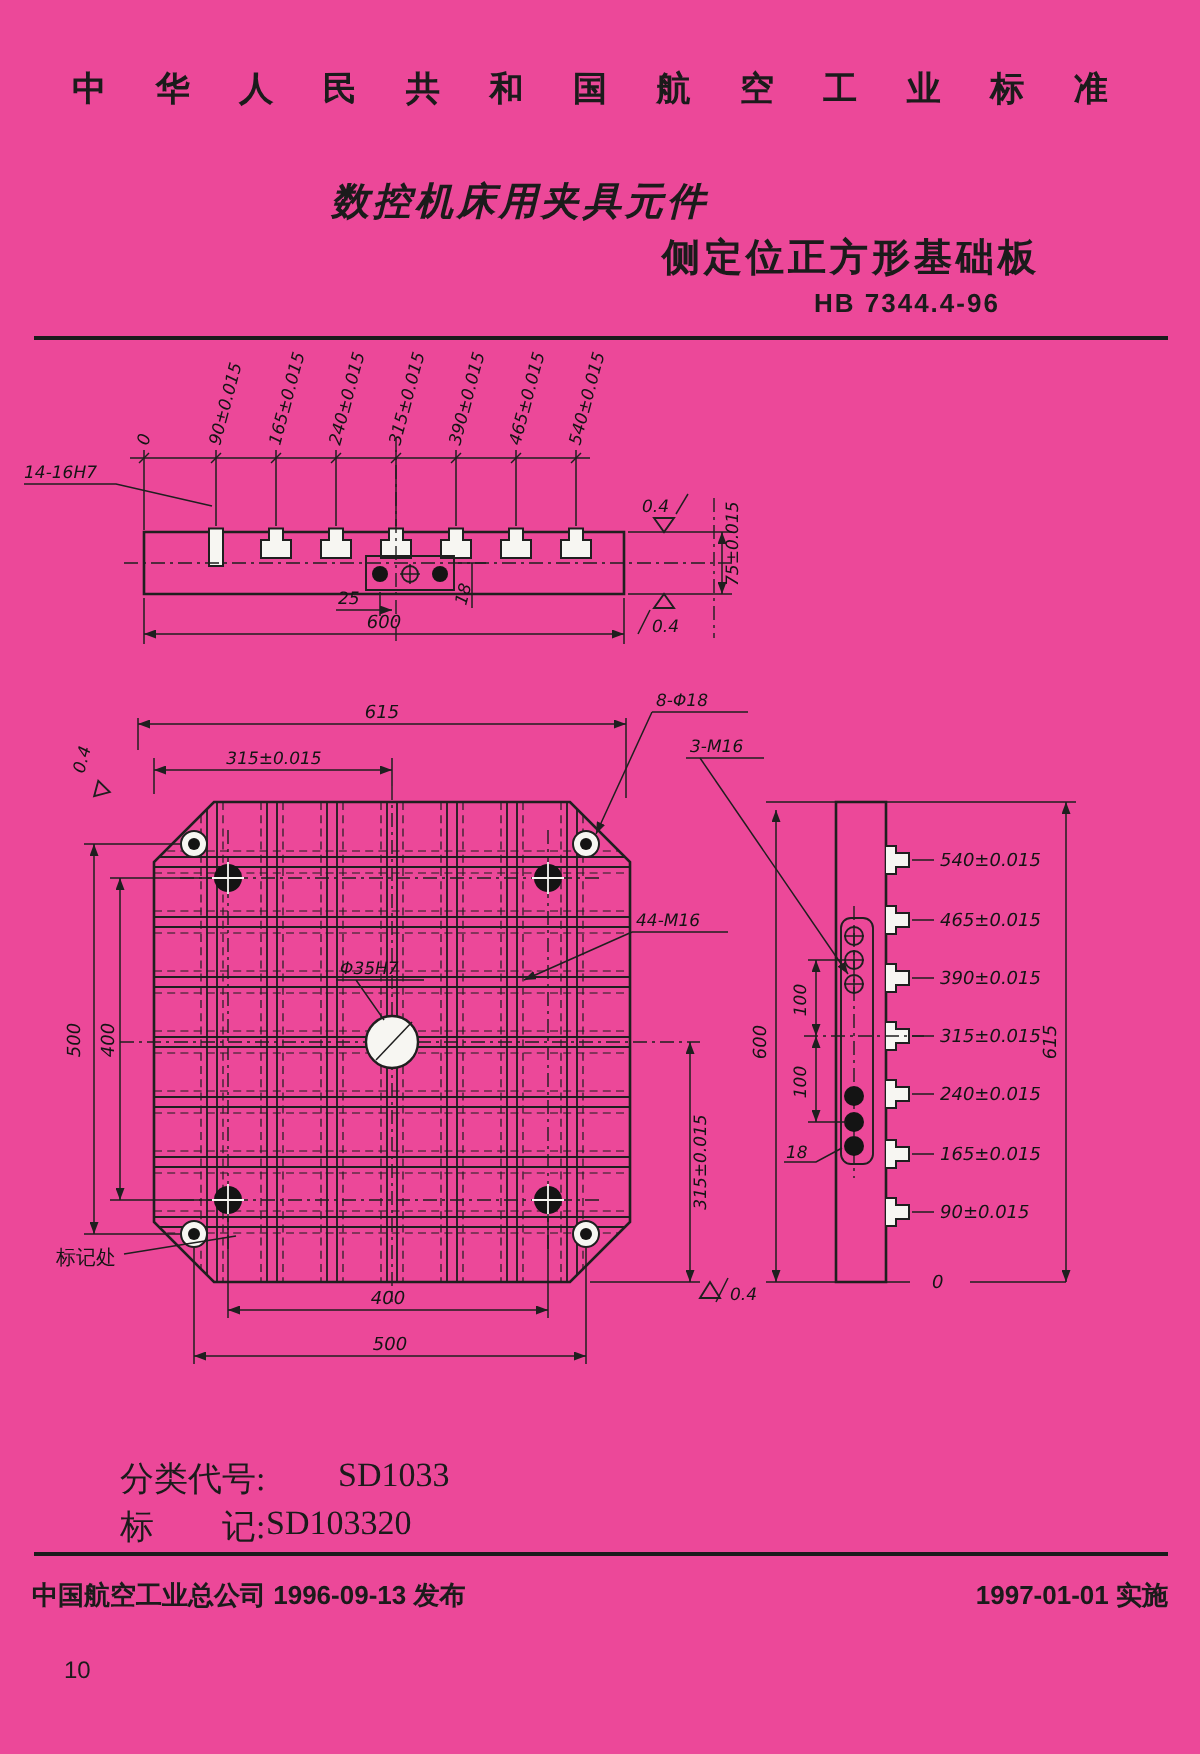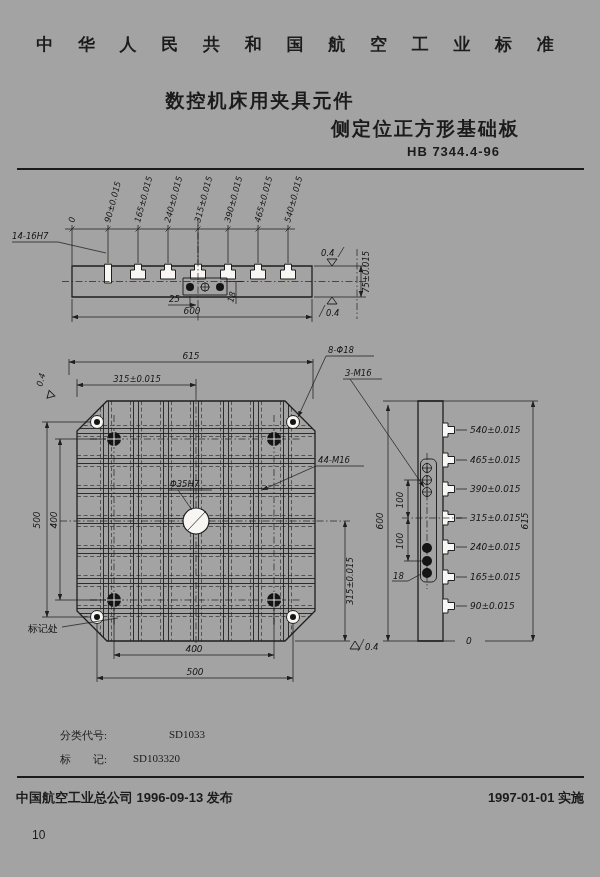--- a/index.html
+++ b/index.html
@@ -1,26 +1,26 @@
 <!DOCTYPE html>
 <html><head>
 <meta charset="utf-8">
 <style>
   html,body{margin:0;padding:0;background:#e8e8e6;}
-  .page{position:relative;width:600px;height:877px;background:#a3a3a3;overflow:hidden;
+  .page{position:relative;width:600px;height:877px;background:#ec4899;overflow:hidden;
         font-family:"Liberation Sans", sans-serif;color:#1b1b1b;}
   .abs{position:absolute;}
   .org-title{top:33px;left:0;width:600px;text-align:center;font-size:17px;font-weight:bold;
              letter-spacing:10px;white-space:nowrap;}
   .main-title{left:0;width:520px;text-align:center;font-size:19px;font-weight:bold;letter-spacing:2px;}
-  .t1{top:88px;} .t2{top:116px;text-align:right;}
+  .t1{top:88px;font-style:italic;} .t2{top:116px;text-align:right;}
   .std-no{top:144px;left:407px;font-size:13px;font-weight:bold;letter-spacing:1px;}
   .rule{left:17px;width:567px;height:2px;background:#1b1b1b;}
   .r1{top:168px;} .r2{top:776px;}
-  .cls{font-family:"Liberation Serif", serif;font-size:11px;white-space:pre;}
+  .cls{font-family:"Liberation Serif", serif;font-size:17px;white-space:pre;}
   .cls-l1{top:728px;left:60px;} .cls-v1{top:728px;left:133px;margin-left:36px;}
   .cls-l2{top:752px;left:60px;} .cls-v2{top:752px;left:133px;}
   .foot{font-size:13px;font-weight:bold;}
   .foot-l{top:789px;left:16px;} .foot-r{top:789px;right:16px;margin-left:38px;}
   .pageno{top:828px;left:32px;font-size:12px;}
   svg{position:absolute;top:175px;left:0;}
   .ln{stroke:#1f1f1f;stroke-width:1.3;fill:none;}
   .md{stroke:#1f1f1f;stroke-width:0.95;fill:none;}
   .dim{stroke:#1f1f1f;stroke-width:0.75;fill:none;}
   .dml{stroke:#1f1f1f;stroke-width:0.75;fill:none;marker-start:url(#ar);marker-end:url(#ar);}

